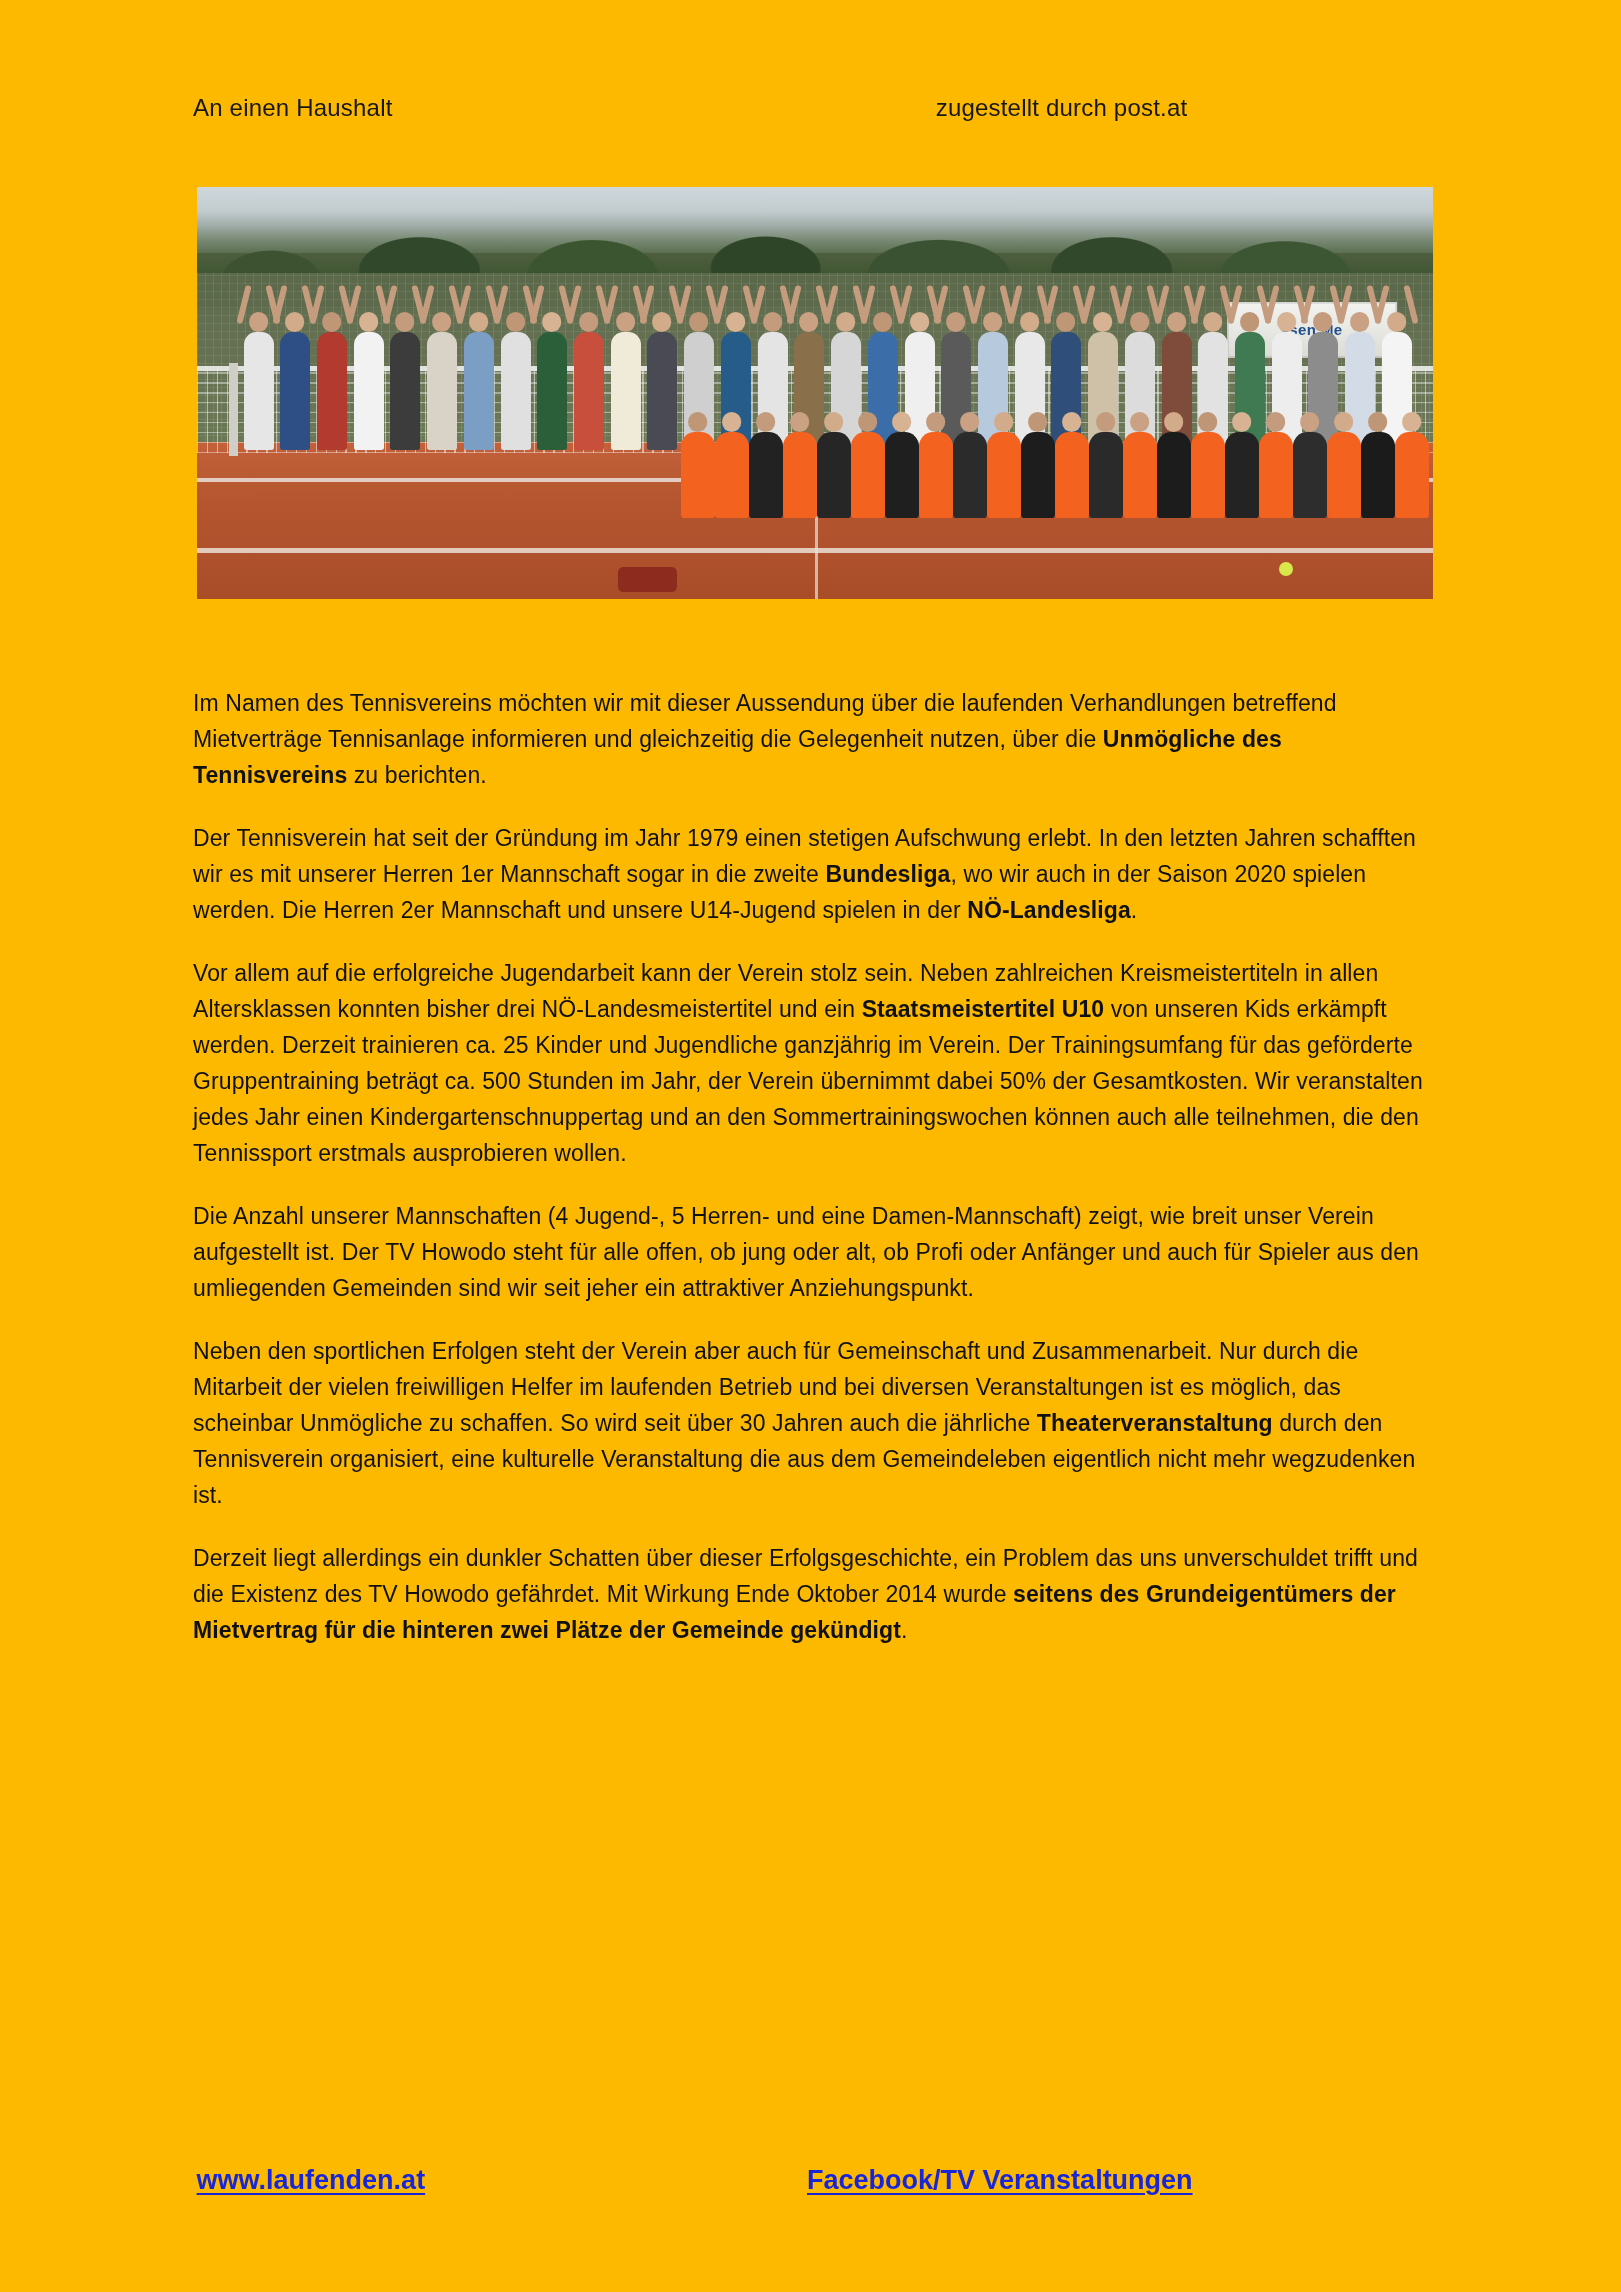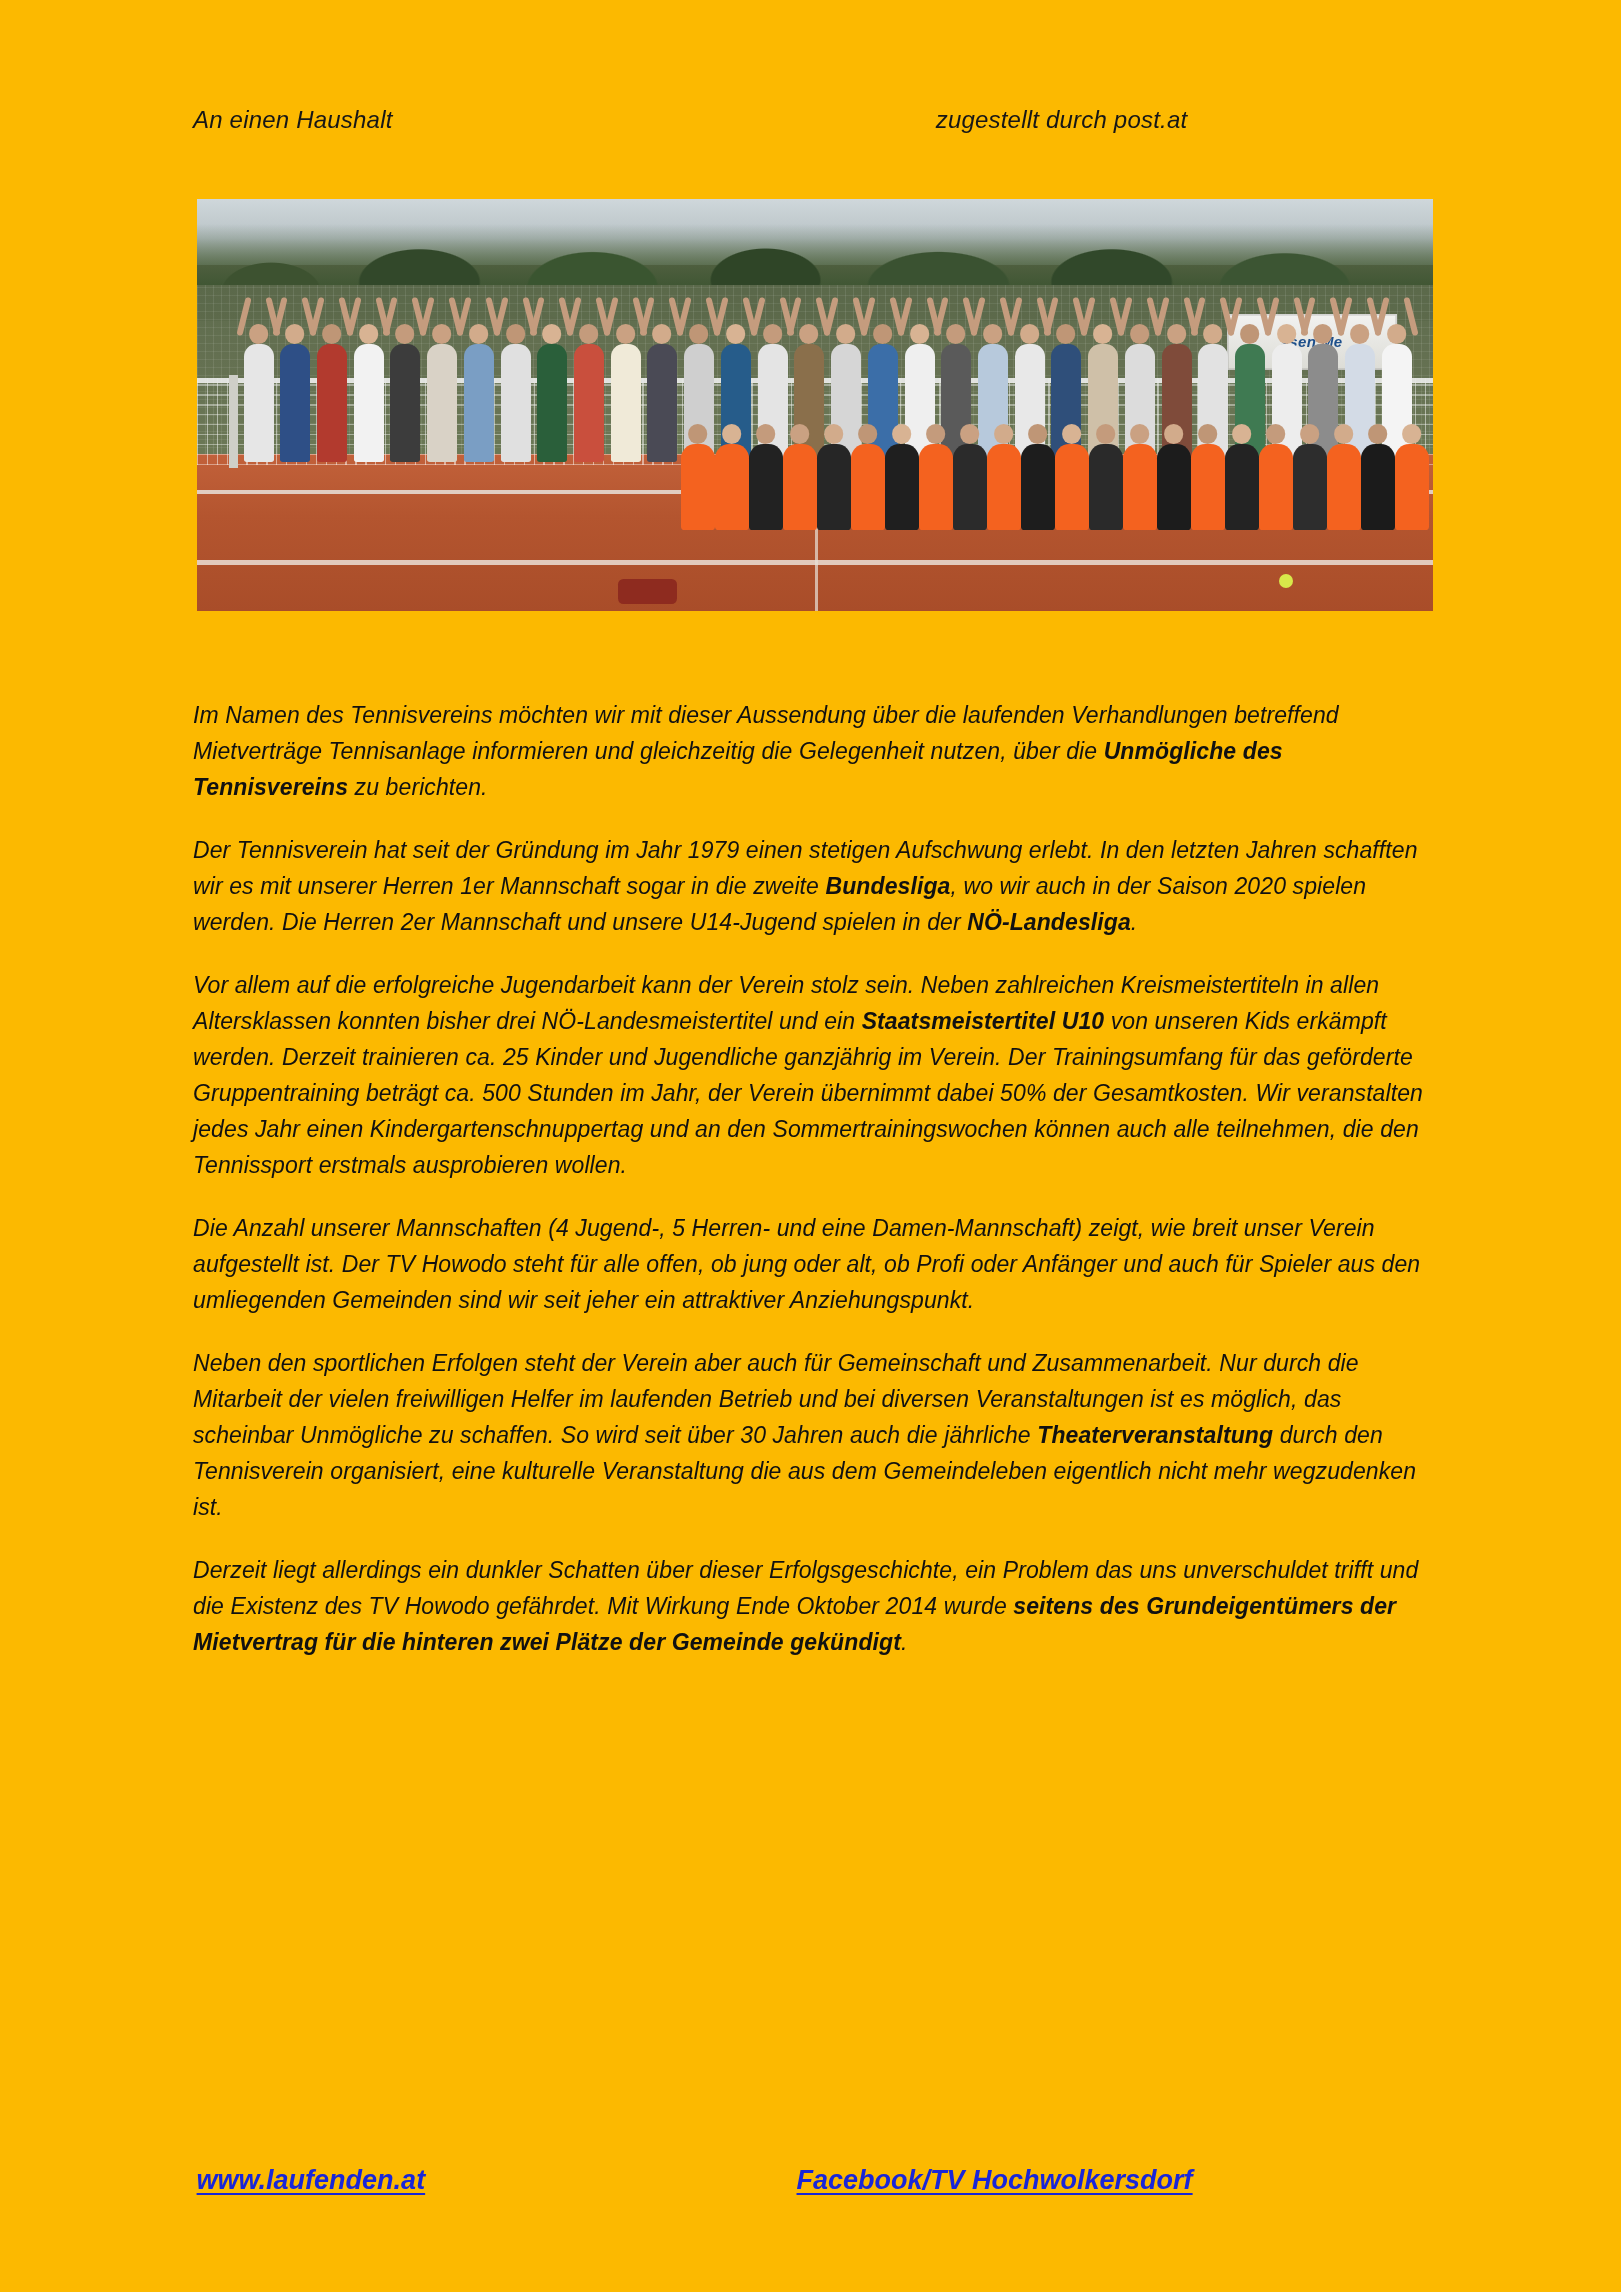--- a/index.html
+++ b/index.html
@@ -12,22 +12,21 @@
     background: #FCB900;
     font-family: "Liberation Sans", sans-serif;
     color: #111111;
     overflow: hidden;
   }
   .page {
     position: relative;
     width: 1391px;
     height: 2293px;
     box-sizing: border-box;
-    padding: 16px 193px;
-    font-style: italic;
+    padding: 4px 193px;
   }
   .header-row {
     display: flex;
     justify-content: space-between;
     align-items: baseline;
     padding-top: 90px;
     font-size: 24px;
     letter-spacing: 0.2px;
     color: #171717;
   }
@@ -379,17 +378,17 @@
       <p><span>Im Namen des Tennisvereins möchten wir mit dieser Aussendung über die laufenden Verhandlungen betreffend Mietverträge Tennisanlage informieren und gleichzeitig die Gelegenheit nutzen, über die </span><b>Unmögliche des Tennisvereins</b><span> zu berichten.</span></p>
       <p><span>Der Tennisverein hat seit der Gründung im Jahr 1979 einen stetigen Aufschwung erlebt. In den letzten Jahren schafften wir es mit unserer Herren 1er Mannschaft sogar in die zweite </span><b>Bundesliga</b><span>, wo wir auch in der Saison 2020 spielen werden. Die Herren 2er Mannschaft und unsere U14-Jugend spielen in der </span><b>NÖ-Landesliga</b><span>.</span></p>
       <p><span>Vor allem auf die erfolgreiche Jugendarbeit kann der Verein stolz sein. Neben zahlreichen Kreismeistertiteln in allen Altersklassen konnten bisher drei NÖ-Landesmeistertitel und ein </span><b>Staatsmeistertitel U10</b><span> von unseren Kids erkämpft werden. Derzeit trainieren ca. 25 Kinder und Jugendliche ganzjährig im Verein. Der Trainingsumfang für das geförderte Gruppentraining beträgt ca. 500 Stunden im Jahr, der Verein übernimmt dabei 50% der Gesamtkosten. Wir veranstalten jedes Jahr einen Kindergartenschnuppertag und an den Sommertrainingswochen können auch alle teilnehmen, die den Tennissport erstmals ausprobieren wollen.</span></p>
       <p><span>Die Anzahl unserer Mannschaften (4 Jugend-, 5 Herren- und eine Damen-Mannschaft) zeigt, wie breit unser Verein aufgestellt ist. Der TV Howodo steht für alle offen, ob jung oder alt, ob Profi oder Anfänger und auch für Spieler aus den umliegenden Gemeinden sind wir seit jeher ein attraktiver Anziehungspunkt.</span></p>
       <p><span>Neben den sportlichen Erfolgen steht der Verein aber auch für Gemeinschaft und Zusammenarbeit. Nur durch die Mitarbeit der vielen freiwilligen Helfer im laufenden Betrieb und bei diversen Veranstaltungen ist es möglich, das scheinbar Unmögliche zu schaffen. So wird seit über 30 Jahren auch die jährliche </span><b>Theaterveranstaltung</b><span> durch den Tennisverein organisiert, eine kulturelle Veranstaltung die aus dem Gemeindeleben eigentlich nicht mehr wegzudenken ist.</span></p>
       <p><span>Derzeit liegt allerdings ein dunkler Schatten über dieser Erfolgsgeschichte, ein Problem das uns unverschuldet trifft und die Existenz des TV Howodo gefährdet. Mit Wirkung Ende Oktober 2014 wurde </span><b>seitens des Grundeigentümers der Mietvertrag für die hinteren zwei Plätze der Gemeinde gekündigt</b><span>.</span></p>
     </div>
 
   <div class="footer">
     <span class="footer-left linklike">www.laufenden.at</span>
-    <span class="footer-right linklike">Facebook/TV Hochwolkersdorf</span>
+    <span class="footer-right linklike">Facebook/TV Veranstaltungen</span>
   </div>
 
 </div>
 
 
 </body></html>

